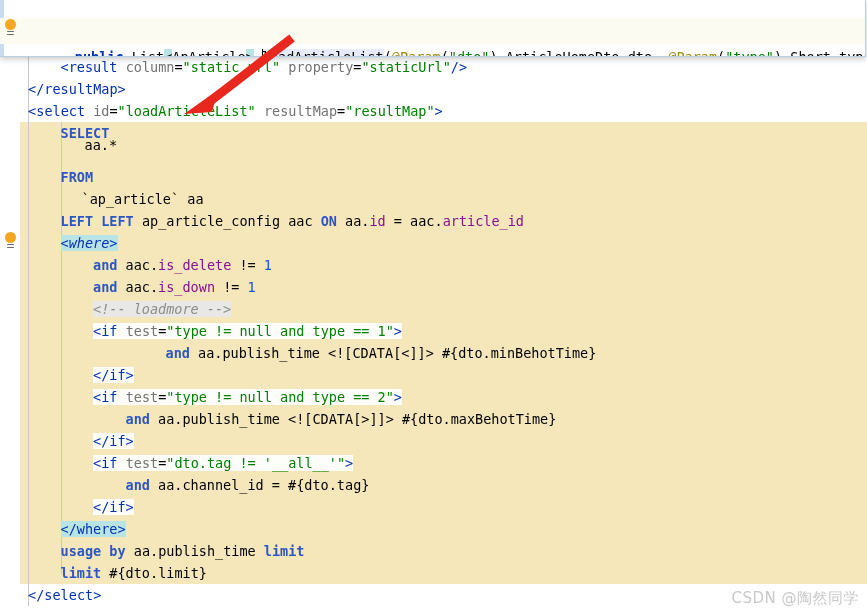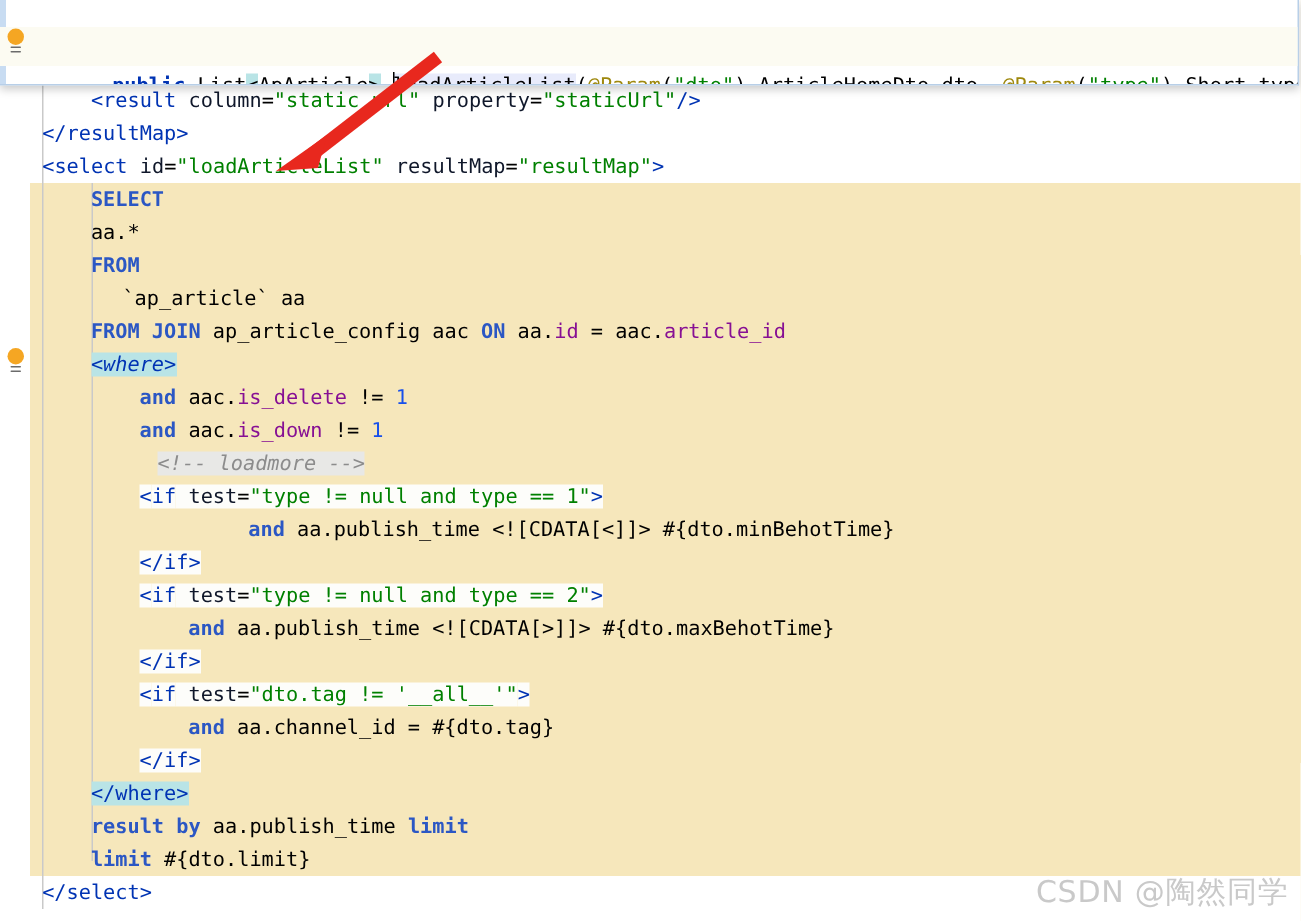--- a/index.html
+++ b/index.html
@@ -59,29 +59,29 @@
     line-height: 22px;
     font-size: 13.5px;
     font-family: "DejaVu Sans Mono", monospace;
     white-space: pre;
     color: #000000;
   }
   .code-indent { display: inline-block; }
 
   
   .t-tag      { color: #0033b3; }
-  .t-attr     { color: #0f172a; }
+  .t-attr     { color: #737373; }
   .t-str      { color: #008000; }
   .t-kw       { color: #0033b3; font-weight: bold; }
   .t-sqlkw    { color: #2b57c4; font-weight: bold; }
   .t-plain    { color: #000000; }
   .t-num      { color: #1750eb; }
   .t-field    { color: #871094; }
   .t-anno     { color: #9e880d; }
-  .t-cmt      { color: #8c8c8c; font-style: italic; margin-left: 12px; }
+  .t-cmt      { color: #8c8c8c; font-style: italic; }
   .t-type     { color: #000000; }
 
   
   .hl-white  { background: #fdfdfa; }
   .hl-cyan   { background: #b9e4e6; }
   .hl-grey   { background: #e8e8e6; }
 
   
   #usage-popup {
     position: absolute;
@@ -170,21 +170,21 @@
     width: 150px; height: 90px;
     pointer-events: none;
   }
 
   
   #watermark {
     position: absolute;
     right: 8px;
     bottom: 6px;
     font-family: "DejaVu Sans", sans-serif;
-    font-size: 20px;
+    font-size: 15px;
     color: #c9c9c9;
     letter-spacing: 0.5px;
     white-space: pre;
   }
 </style>
 </head>
 <body>
 
 <div id="editor">
 
@@ -194,39 +194,39 @@
   <div class="gutter"></div>
 
   <div class="indent-guide" id="guide-1" style="left: 28.12px; top: 56px; height: 550px;"></div>
   <div class="indent-guide" id="guide-2" style="left: 60.6px; top: 122px; height: 452px;"></div>
 
   <div id="code-lines">
       <div class="line" style="top: 56px;"><span class="code-indent" style="width: 60.6px;"></span><span class="t-tag">&lt;</span><span class="t-tag">result</span><span class="t-plain"> </span><span class="t-attr">column</span><span class="t-plain">=</span><span class="t-str">"static_url"</span><span class="t-plain"> </span><span class="t-attr">property</span><span class="t-plain">=</span><span class="t-str">"staticUrl"</span><span class="t-tag">/&gt;</span></div>
       <div class="line" style="top: 78px;"><span class="code-indent" style="width: 28.12px;"></span><span class="t-tag">&lt;/resultMap&gt;</span></div>
       <div class="line" style="top: 100px;"><span class="code-indent" style="width: 28.12px;"></span><span class="t-tag">&lt;</span><span class="t-tag">select</span><span class="t-plain"> </span><span class="t-attr">id</span><span class="t-plain">=</span><span class="t-str">"loadArticleList"</span><span class="t-plain"> </span><span class="t-attr">resultMap</span><span class="t-plain">=</span><span class="t-str">"resultMap"</span><span class="t-tag">&gt;</span></div>
       <div class="line" style="top: 122px;"><span class="code-indent" style="width: 60.6px;"></span><span class="t-sqlkw">SELECT</span></div>
-      <div class="line" style="top: 144px;"><span class="code-indent" style="width: 60.6px;"></span><span class="t-plain">aa.*</span></div>
+      <div class="line" style="top: 134px; padding-left: 24px;"><span class="code-indent" style="width: 60.6px;"></span><span class="t-plain">aa.*</span></div>
       <div class="line" style="top: 166px; text-align: right;"><span class="code-indent" style="width: 60.6px;"></span><span class="t-sqlkw">FROM</span></div>
       <div class="line" style="top: 188px; padding-left: 21px;"><span class="code-indent" style="width: 60.6px;"></span><span class="t-plain">`ap_article` aa</span></div>
-      <div class="line" style="top: 210px;"><span class="code-indent" style="width: 60.6px;"></span><span class="t-sqlkw">FROM JOIN</span><span class="t-plain"> ap_article_config aac </span><span class="t-sqlkw">ON</span><span class="t-plain"> aa.</span><span class="t-field">id</span><span class="t-plain"> = aac.</span><span class="t-field">article_id</span></div>
+      <div class="line" style="top: 210px;"><span class="code-indent" style="width: 60.6px;"></span><span class="t-sqlkw">LEFT LEFT</span><span class="t-plain"> ap_article_config aac </span><span class="t-sqlkw">ON</span><span class="t-plain"> aa.</span><span class="t-field">id</span><span class="t-plain"> = aac.</span><span class="t-field">article_id</span></div>
       <div class="line" style="top: 232px; font-style: italic;"><span class="code-indent" style="width: 60.6px;"></span><span class="t-tag hl-cyan">&lt;where&gt;</span></div>
       <div class="line" style="top: 254px;"><span class="code-indent" style="width: 93.08px;"></span><span class="t-sqlkw">and</span><span class="t-plain"> aac.</span><span class="t-field">is_delete</span><span class="t-plain"> != </span><span class="t-num">1</span></div>
       <div class="line" style="top: 276px;"><span class="code-indent" style="width: 93.08px;"></span><span class="t-sqlkw">and</span><span class="t-plain"> aac.</span><span class="t-field">is_down</span><span class="t-plain"> != </span><span class="t-num">1</span></div>
       <div class="line" style="top: 298px;"><span class="code-indent" style="width: 93.08px;"></span><span class="t-cmt hl-grey">&lt;!-- loadmore --&gt;</span></div>
       <div class="line" style="top: 320px;"><span class="code-indent" style="width: 93.08px;"></span><span class="t-tag hl-white">&lt;</span><span class="t-tag hl-white">if</span><span class="t-plain hl-white"> </span><span class="t-attr hl-white">test</span><span class="t-plain hl-white">=</span><span class="t-str hl-white">"type != null and type == 1"</span><span class="t-tag hl-white">&gt;</span></div>
       <div class="line" style="top: 342px; padding-left: 40px;"><span class="code-indent" style="width: 125.56px;"></span><span class="t-sqlkw">and</span><span class="t-plain"> aa.publish_time &lt;![CDATA[&lt;]]&gt; #{dto.minBehotTime}</span></div>
       <div class="line" style="top: 364px;"><span class="code-indent" style="width: 93.08px;"></span><span class="t-tag hl-white">&lt;/if&gt;</span></div>
       <div class="line" style="top: 386px;"><span class="code-indent" style="width: 93.08px;"></span><span class="t-tag hl-white">&lt;</span><span class="t-tag hl-white">if</span><span class="t-plain hl-white"> </span><span class="t-attr hl-white">test</span><span class="t-plain hl-white">=</span><span class="t-str hl-white">"type != null and type == 2"</span><span class="t-tag hl-white">&gt;</span></div>
       <div class="line" style="top: 408px;"><span class="code-indent" style="width: 125.56px;"></span><span class="t-sqlkw">and</span><span class="t-plain"> aa.publish_time &lt;![CDATA[&gt;]]&gt; #{dto.maxBehotTime}</span></div>
       <div class="line" style="top: 430px;"><span class="code-indent" style="width: 93.08px;"></span><span class="t-tag hl-white">&lt;/if&gt;</span></div>
       <div class="line" style="top: 452px;"><span class="code-indent" style="width: 93.08px;"></span><span class="t-tag hl-white">&lt;</span><span class="t-tag hl-white">if</span><span class="t-plain hl-white"> </span><span class="t-attr hl-white">test</span><span class="t-plain hl-white">=</span><span class="t-str hl-white">"dto.tag != '__all__'"</span><span class="t-tag hl-white">&gt;</span></div>
       <div class="line" style="top: 474px;"><span class="code-indent" style="width: 125.56px;"></span><span class="t-sqlkw">and</span><span class="t-plain"> aa.channel_id = #{dto.tag}</span></div>
       <div class="line" style="top: 496px;"><span class="code-indent" style="width: 93.08px;"></span><span class="t-tag hl-white">&lt;/if&gt;</span></div>
       <div class="line" style="top: 518px;"><span class="code-indent" style="width: 60.6px;"></span><span class="t-tag hl-cyan">&lt;/where&gt;</span></div>
-      <div class="line" style="top: 540px;"><span class="code-indent" style="width: 60.6px;"></span><span class="t-sqlkw">result by</span><span class="t-plain"> aa.publish_time </span><span class="t-sqlkw">limit</span></div>
+      <div class="line" style="top: 540px;"><span class="code-indent" style="width: 60.6px;"></span><span class="t-sqlkw">usage by</span><span class="t-plain"> aa.publish_time </span><span class="t-sqlkw">limit</span></div>
       <div class="line" style="top: 562px;"><span class="code-indent" style="width: 60.6px;"></span><span class="t-sqlkw">limit</span><span class="t-plain"> #{dto.limit}</span></div>
       <div class="line" style="top: 584px;"><span class="code-indent" style="width: 28.12px;"></span><span class="t-tag">&lt;/select&gt;</span></div>
     </div>
 
   <div id="gutter-icons">
       <div class="bulb" style="left: 3px; top: 17px;">
         <div class="glass"></div>
         <div class="base1"></div>
         <div class="base2"></div>
       </div>

